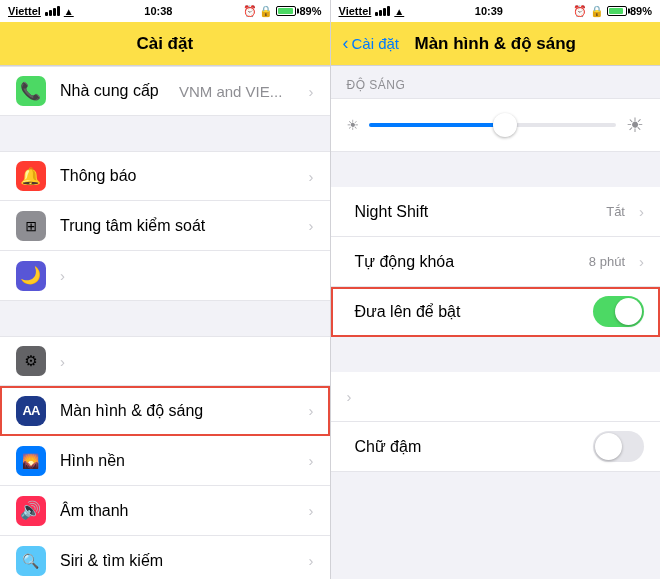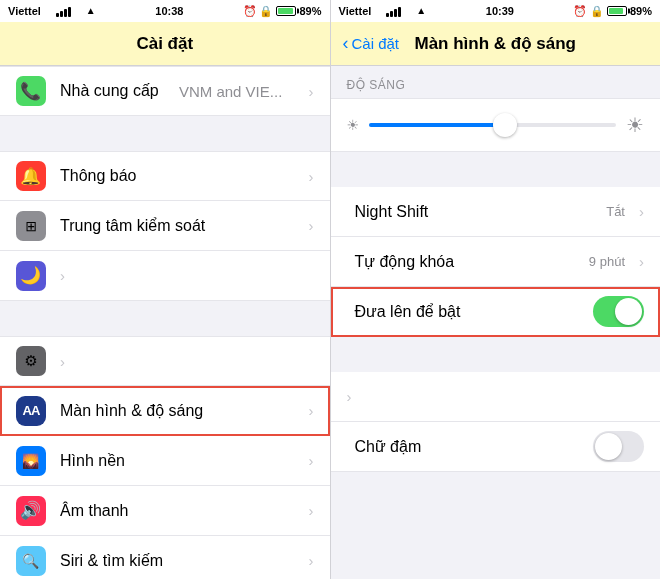--- a/index.html
+++ b/index.html
@@ -27,21 +27,21 @@
       height: 22px;
       background: #fff;
       display: flex;
       align-items: center;
       justify-content: space-between;
       padding: 0 8px;
       font-size: 11px;
       font-weight: 600;
       flex-shrink: 0;
     }
-    .status-bar .left { display: flex; gap: 15px; }
+    .status-bar .left { display: flex; align-items: center; gap: 4px; text-decoration: underline; }
     .status-bar .right { display: flex; align-items: center; gap: 3px; }
     .signal-bars { display: flex; align-items: flex-end; gap: 1px; }
     .signal-bars span {
       width: 3px;
       background: #000;
       border-radius: 1px;
     }
     .wifi-icon { font-size: 10px; }
     .battery {
       width: 20px;
@@ -67,21 +67,21 @@
     .battery-fill {
       height: 100%;
       background: #4cd964;
       border-radius: 1px;
       width: 89%;
     }
 
     
     .nav-bar {
       height: 44px;
-      background: #fef9c3;
+      background: #fde047;
       display: flex;
       align-items: center;
       justify-content: center;
       border-bottom: 1px solid #d1d1d6;
       position: relative;
       flex-shrink: 0;
     }
     .nav-bar .title {
       font-size: 17px;
       font-weight: 600;
@@ -462,21 +462,21 @@
     <div class="divider"></div>
 
     <div class="right-settings-item">
       <span class="right-item-label">Night Shift</span>
       <span class="right-item-value">Tắt</span>
       <span class="item-chevron">›</span>
     </div>
 
     <div class="right-settings-item">
       <span class="right-item-label">Tự động khóa</span>
-      <span class="right-item-value">9 phút</span>
+      <span class="right-item-value">8 phút</span>
       <span class="item-chevron">›</span>
     </div>
 
     <div class="right-settings-item highlighted">
       <span class="right-item-label">Đưa lên để bật</span>
       <div class="toggle">
         <div class="toggle-knob"></div>
       </div>
     </div>
 

